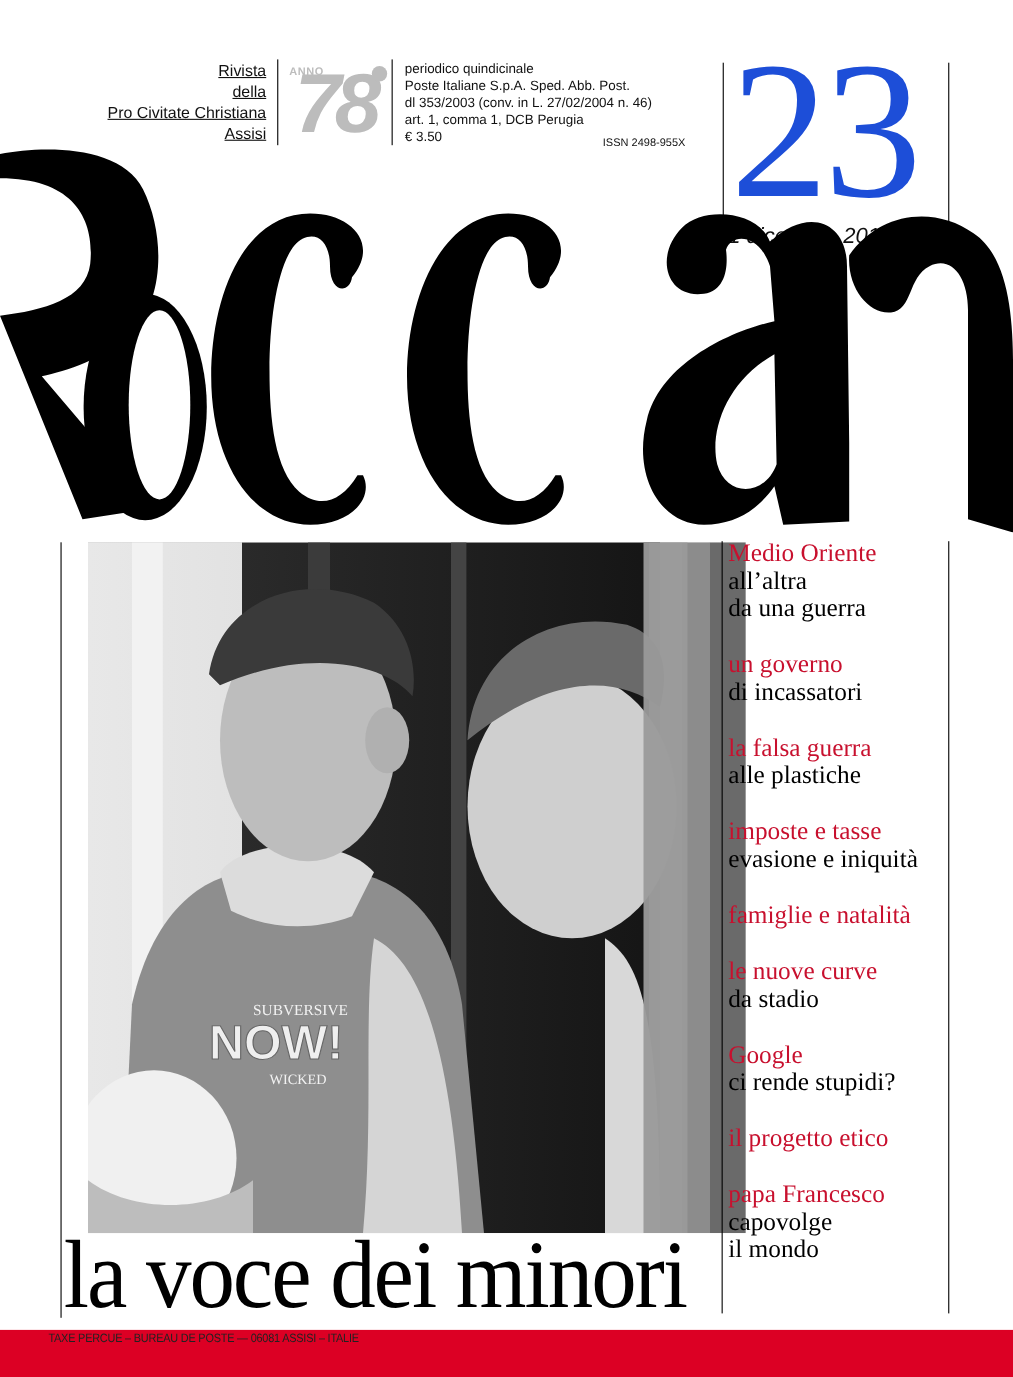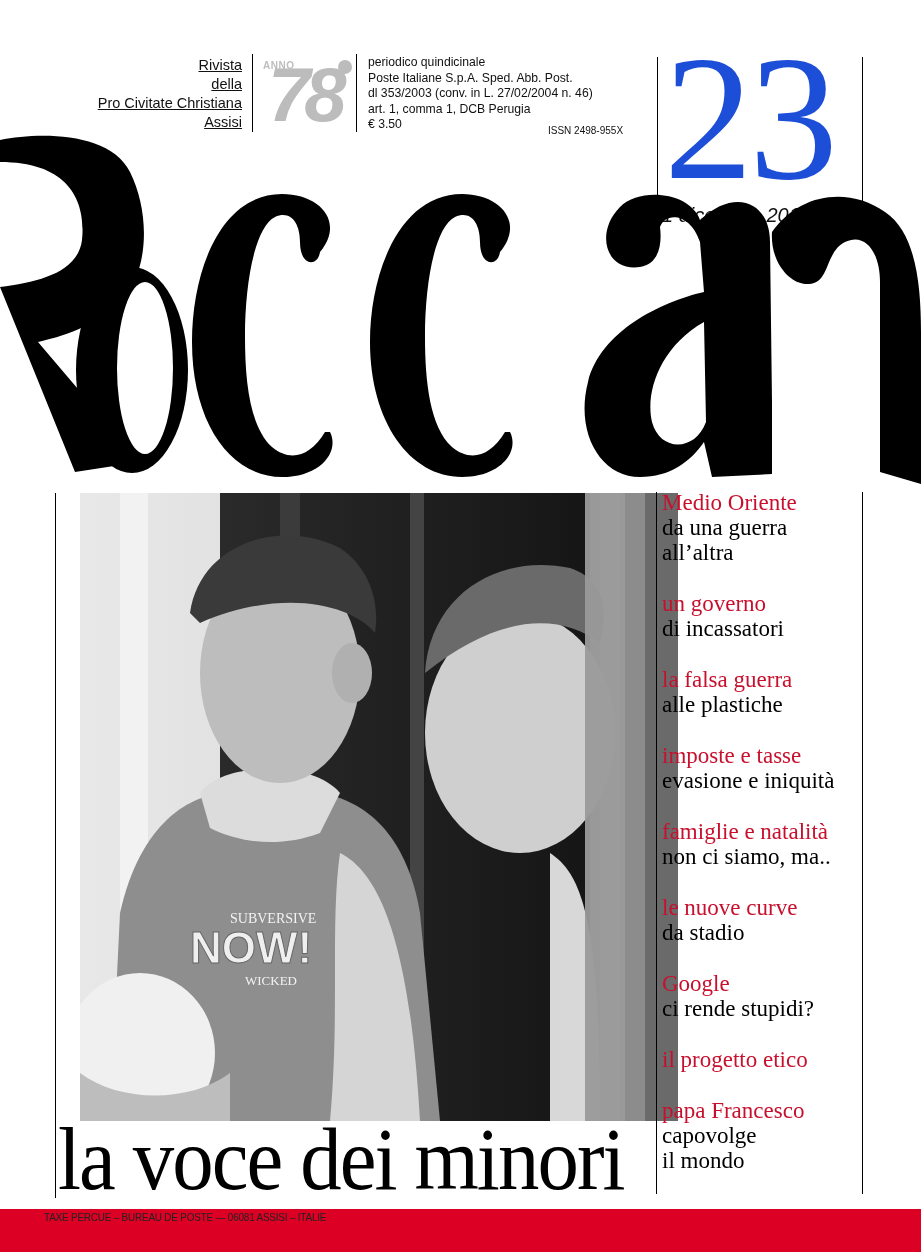--- a/index.html
+++ b/index.html
@@ -195,38 +195,37 @@
 </div>
 
 <div class="abs headline">la voce dei minori</div>
 
 <div class="abs vrule sidebar-rule-left"></div>
 <div class="abs vrule sidebar-rule-right"></div>
 
 <div class="abs sidebar">
   <div class="story">
     <span class="story-kicker">Medio  Oriente</span>
+    <span class="story-line">all’altra</span>
     <span class="story-line">da una guerra</span>
-    <span class="story-line">all’altra</span>
   </div>
   <div class="story">
     <span class="story-kicker">un governo</span>
     <span class="story-line">di incassatori</span>
   </div>
   <div class="story">
     <span class="story-kicker">la falsa guerra</span>
     <span class="story-line">alle plastiche</span>
   </div>
   <div class="story">
     <span class="story-kicker">imposte e tasse</span>
     <span class="story-line">evasione e iniquità</span>
   </div>
   <div class="story">
     <span class="story-kicker">famiglie e natalità</span>
-    <span class="story-line">non ci siamo, ma..</span>
   </div>
   <div class="story">
     <span class="story-kicker">le nuove curve</span>
     <span class="story-line">da stadio</span>
   </div>
   <div class="story">
     <span class="story-kicker">Google</span>
     <span class="story-line">ci rende stupidi?</span>
   </div>
   <div class="story">

